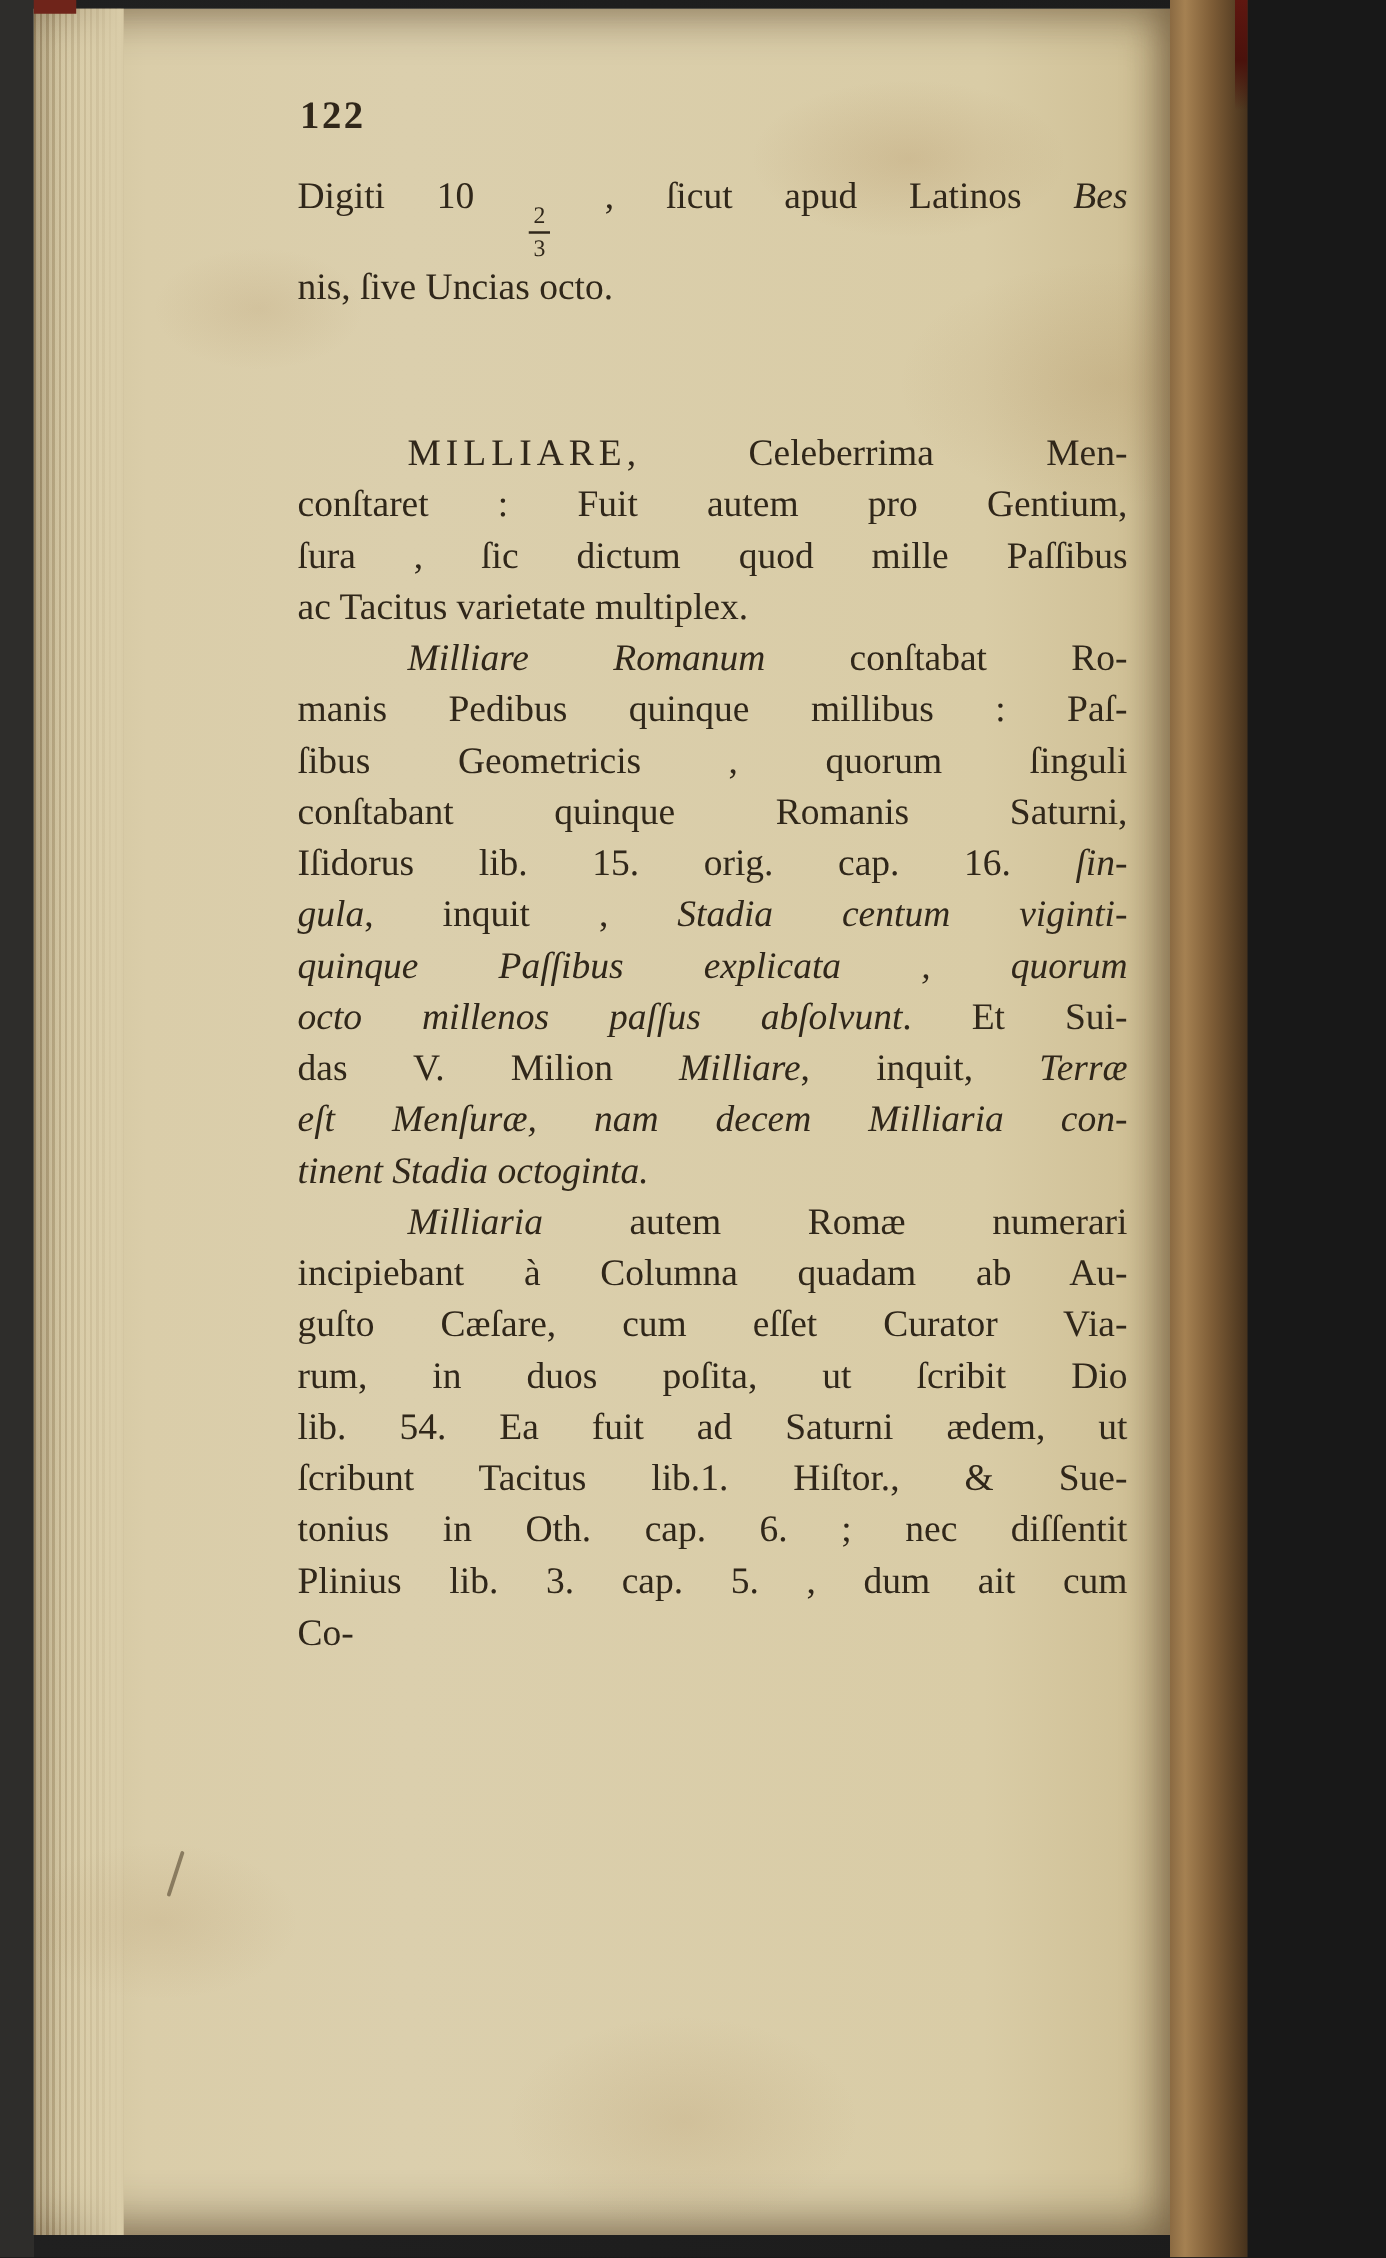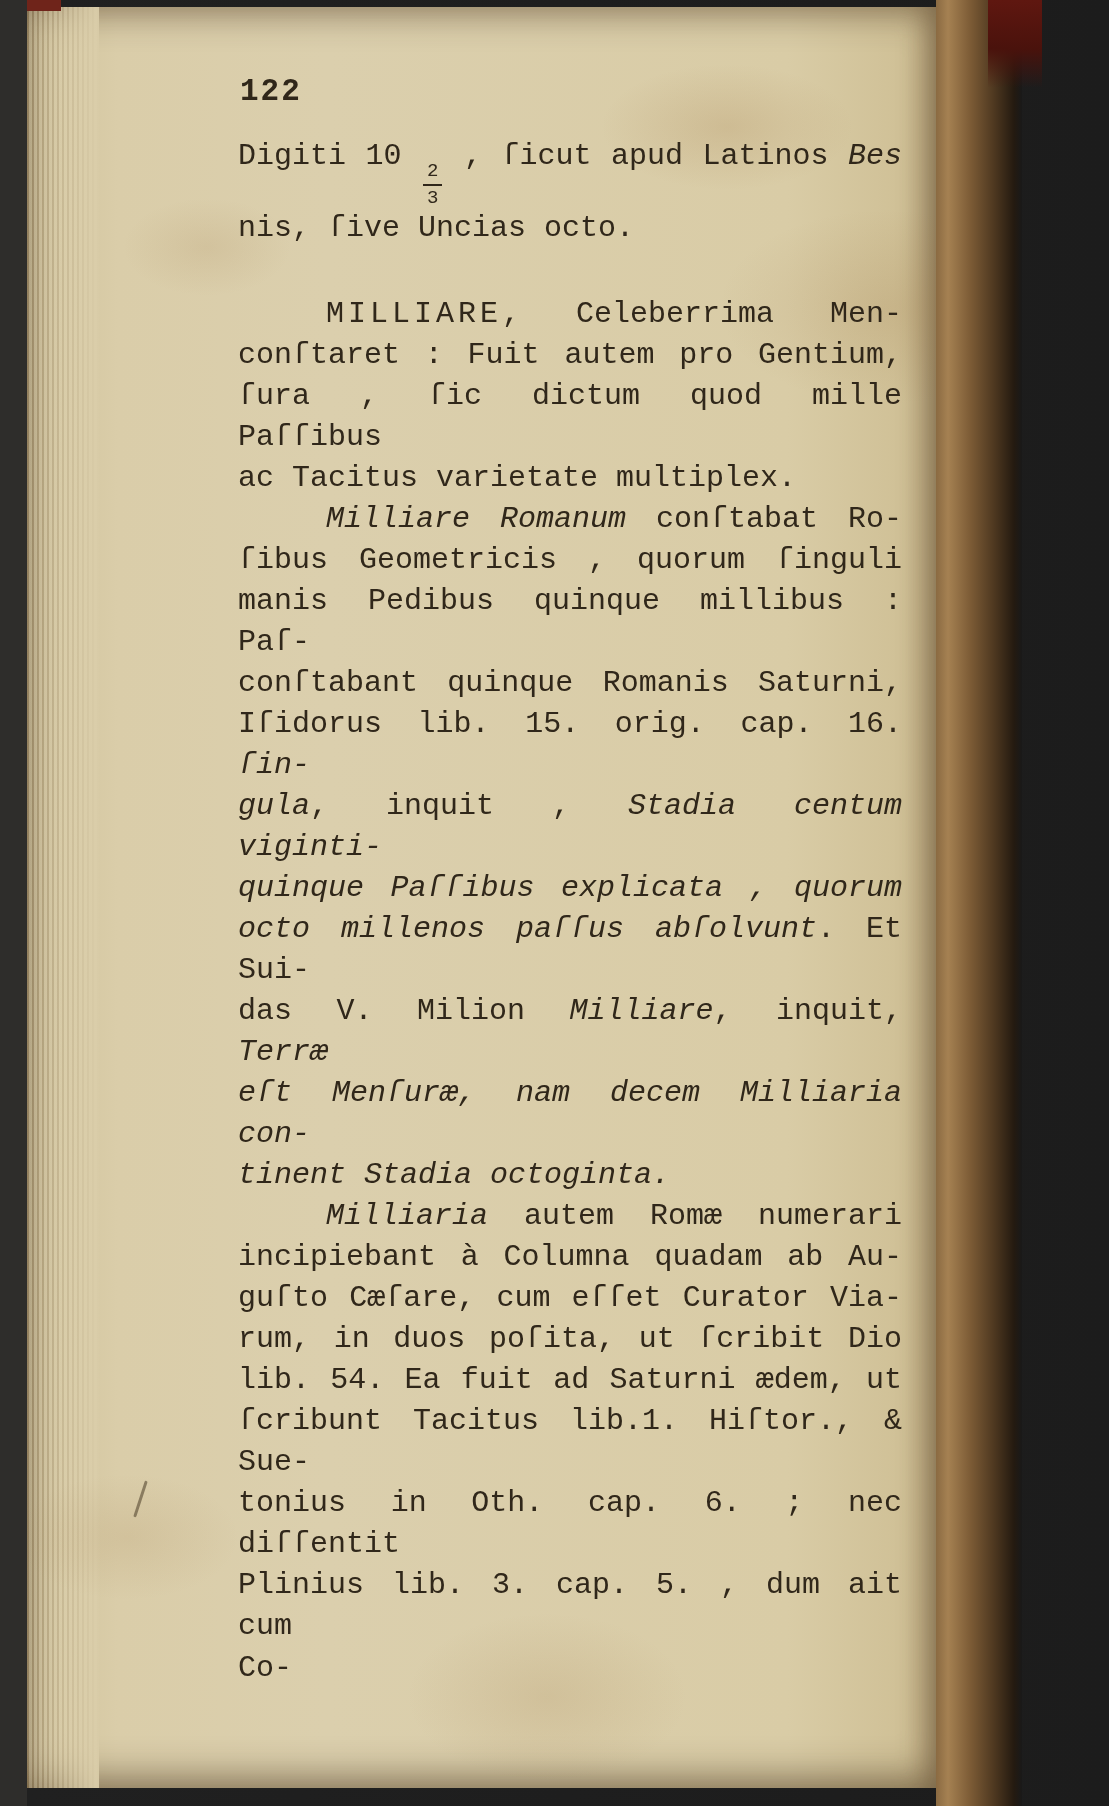--- a/index.html
+++ b/index.html
@@ -1,19 +1,19 @@
 <!DOCTYPE html>
 <html><head>
 <meta charset="utf-8">
 <style>
   html,body { margin:0; padding:0; background:#181818; }
   .screen {
-    position:relative; width:1109px; height:1806px; overflow:hidden;
+    position:relative; width:998px; height:1806px; overflow:hidden;
     background:linear-gradient(90deg,#2e2d2b 0,#2e2d2b 27px,#202020 27px,#1c1c1c 100%);
-    font-family:Liberation Mono, monospace;
+    font-family:Liberation Serif, serif;
   }
   .page {
     position:absolute; left:27px; top:7px; width:909px; height:1781px;
     background:linear-gradient(90deg,#c6b892 0,#d3c6a0 40px,#dacda9 90px,#dbcfad 300px,#d9cca6 760px,#cdbd92 909px);
     box-shadow: inset 0 14px 30px rgba(60,40,20,.25),
                 inset 0 -18px 32px rgba(60,40,20,.32),
                 inset -14px 0 26px rgba(100,70,40,.28);
   }
   .left-edges {
     position:absolute; left:0; top:0; width:72px; height:100%;
@@ -42,21 +42,21 @@
   .pen-mark {
     position:absolute; left:112px; top:1473px; width:3px; height:38px;
     background:rgba(60,45,25,.5); transform:rotate(18deg); border-radius:2px;
   }
   .text-area {
     position:absolute; left:211px; top:64px; width:664px;
     font-size:30px; line-height:41px; color:#30271a;
   }
   .pagenum { font-size:31px; font-weight:700; letter-spacing:2px; margin:0 0 24px 2px; }
   .block { margin:0; }
-  .gap-after { margin-bottom:45px; }
+  .gap-after { margin-bottom:92px; }
   .line { text-align:justify; text-align-last:justify; }
   .line.end { text-align-last:left; }
   .block.indent .line:first-child { text-indent:88px; }
   .it { font-style:italic; }
   .caps { letter-spacing:4px; }
   .frac {
     display:inline-flex; flex-direction:column; align-items:center;
     vertical-align:-12px; line-height:1; font-size:19px; margin:0 2px;
   }
   .frac .num { padding:0 4px 3px 4px; border-bottom:2px solid #30271a; }
@@ -82,22 +82,22 @@
             <div class="line end"><span class="">nis, ſive Uncias octo.</span></div>
           </div>
           <div class="block indent">
             <div class="line"><span class="caps">MILLIARE</span><span class="">, Celeberrima Men-</span></div>
             <div class="line"><span class="">conſtaret : Fuit autem pro Gentium,</span></div>
             <div class="line"><span class="">ſura , ſic dictum quod mille Paſſibus</span></div>
             <div class="line end"><span class="">ac Tacitus varietate multiplex.</span></div>
           </div>
           <div class="block indent">
             <div class="line"><span class="it ">Milliare Romanum</span><span class=""> conſtabat Ro-</span></div>
+            <div class="line"><span class="">manis Pedibus quinque millibus : Paſ-</span></div>
             <div class="line"><span class="">ſibus Geometricis , quorum ſinguli</span></div>
-            <div class="line"><span class="">manis Pedibus quinque millibus : Paſ-</span></div>
             <div class="line"><span class="">conſtabant quinque Romanis Saturni,</span></div>
             <div class="line"><span class="">Iſidorus lib. 15. orig. cap. 16. </span><span class="it ">ſin-</span></div>
             <div class="line"><span class="it ">gula</span><span class="">, inquit , </span><span class="it ">Stadia centum viginti-</span></div>
             <div class="line"><span class="it ">quinque Paſſibus explicata , quorum</span></div>
             <div class="line"><span class="it ">octo millenos paſſus abſolvunt</span><span class="">. Et Sui-</span></div>
             <div class="line"><span class="">das V. Milion </span><span class="it ">Milliare</span><span class="">, inquit, </span><span class="it ">Terræ</span></div>
             <div class="line"><span class="it ">eſt Menſuræ, nam decem Milliaria con-</span></div>
             <div class="line end"><span class="it ">tinent Stadia octoginta.</span></div>
           </div>
           <div class="block indent">

